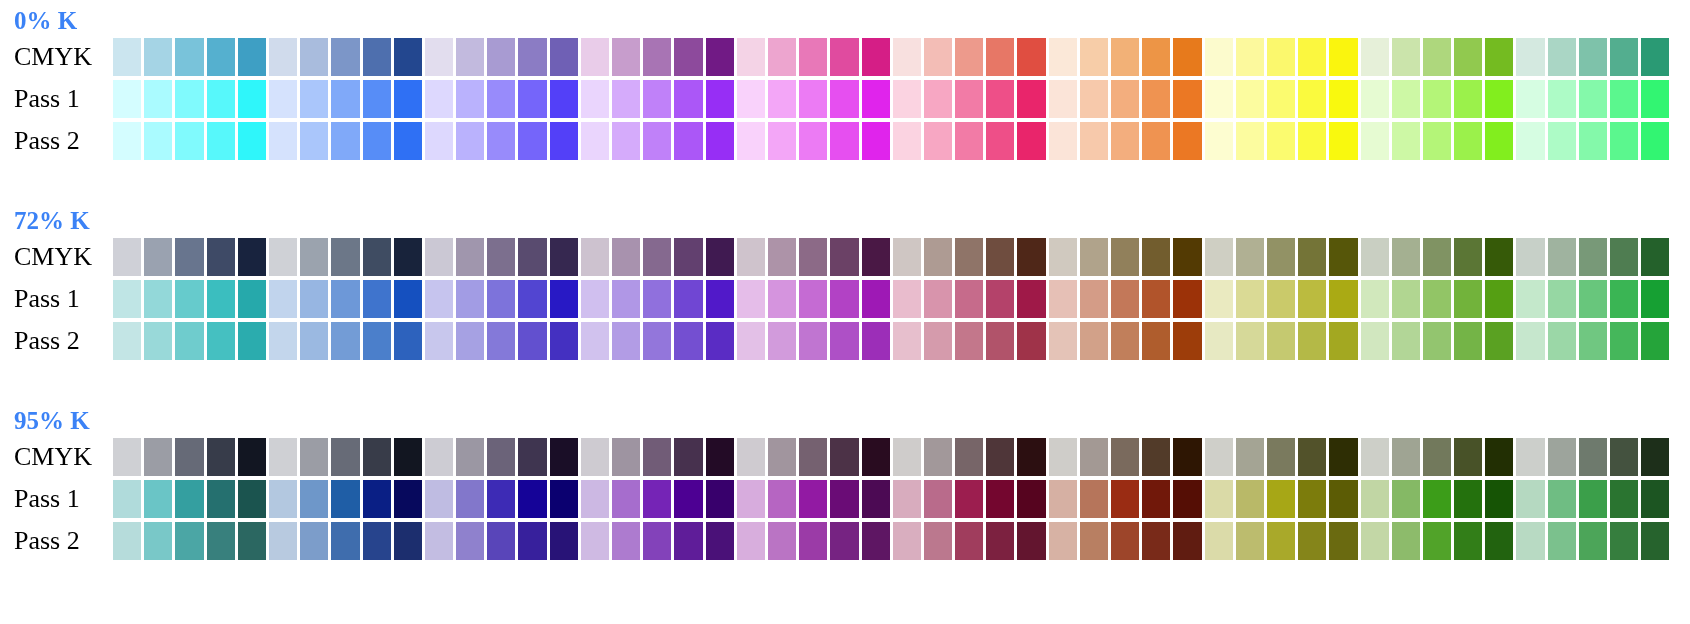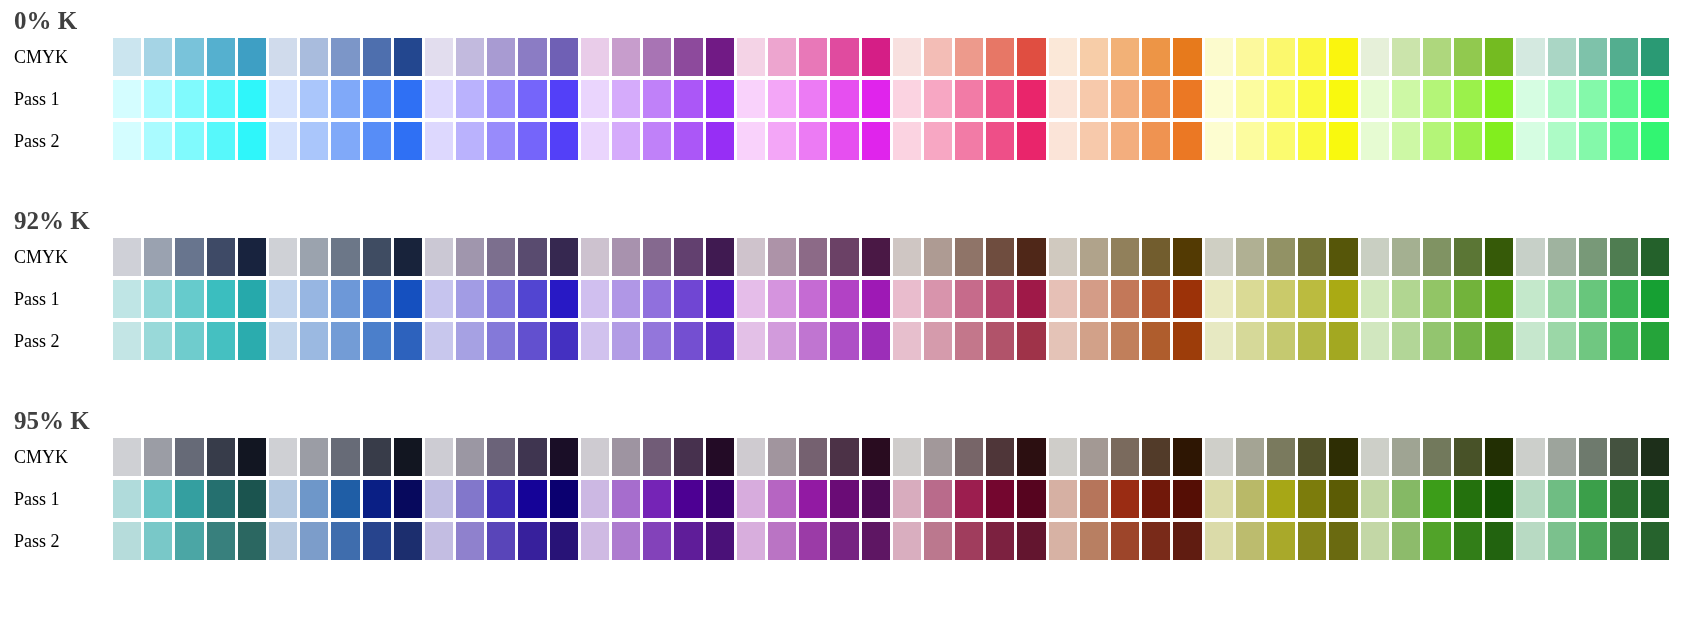--- a/index.html
+++ b/index.html
@@ -3,29 +3,29 @@
 <meta charset="utf-8">
 <style>
   html,body{margin:0;padding:0;background:#ffffff;}
   body{width:1690px;height:624px;font-family:"Liberation Serif",serif;overflow:hidden;}
   #page{position:relative;width:1690px;height:624px;background:#fff;}
 
   .section{position:absolute;left:0;width:1690px;}
   .section-title{
     position:absolute;left:14px;top:0;
     font-family:"Liberation Serif",serif;
-    font-weight:bold;font-size:25px;line-height:25px;color:#404040;
+    font-weight:bold;font-size:25px;line-height:25px;color:#3b82f6;
     white-space:nowrap;
   }
   .rows{position:absolute;left:0;top:30px;width:1690px;}
   .row{position:relative;height:38px;margin-bottom:4px;}
   .row-label{
     position:absolute;left:14px;top:50%;transform:translateY(-50%);
     font-family:"Liberation Serif",serif;
-    font-weight:normal;font-size:18px;line-height:26px;color:#000;
+    font-weight:normal;font-size:26px;line-height:26px;color:#000;
     white-space:nowrap;
   }
   .strip{position:absolute;left:113px;top:0;height:38px;display:flex;}
   .swatch{width:28.2px;height:38px;margin-right:3px;flex:0 0 auto;}
   .swatch:last-child{margin-right:0;}
 </style>
 </head>
 <body>
 
 <div id="page">
@@ -195,21 +195,21 @@
             <div class="swatch" style="background: rgb(173, 251, 198);"></div>
             <div class="swatch" style="background: rgb(132, 249, 170);"></div>
             <div class="swatch" style="background: rgb(91, 247, 142);"></div>
             <div class="swatch" style="background: rgb(50, 245, 114);"></div>
           </div>
       </div>
     </div>
   </div>
 
   <div class="section" style="top:208px;">
-    <div class="section-title">92% K</div>
+    <div class="section-title">72% K</div>
     <div class="rows">
       <div class="row">
         <div class="row-label">CMYK</div>
         <div class="strip">
             <div class="swatch" style="background: rgb(207, 208, 215);"></div>
             <div class="swatch" style="background: rgb(154, 162, 176);"></div>
             <div class="swatch" style="background: rgb(104, 117, 142);"></div>
             <div class="swatch" style="background: rgb(62, 74, 102);"></div>
             <div class="swatch" style="background: rgb(24, 35, 62);"></div>
             <div class="swatch" style="background: rgb(207, 209, 214);"></div>

